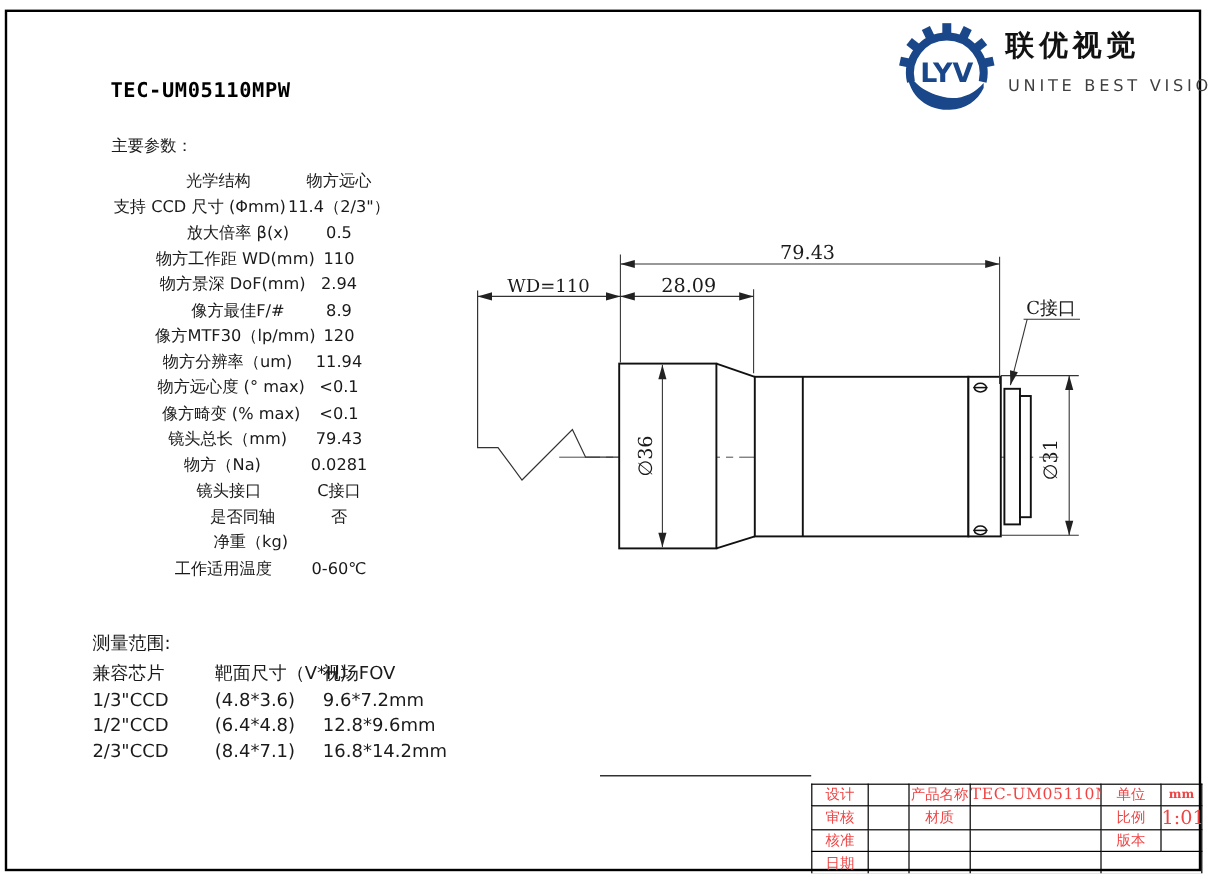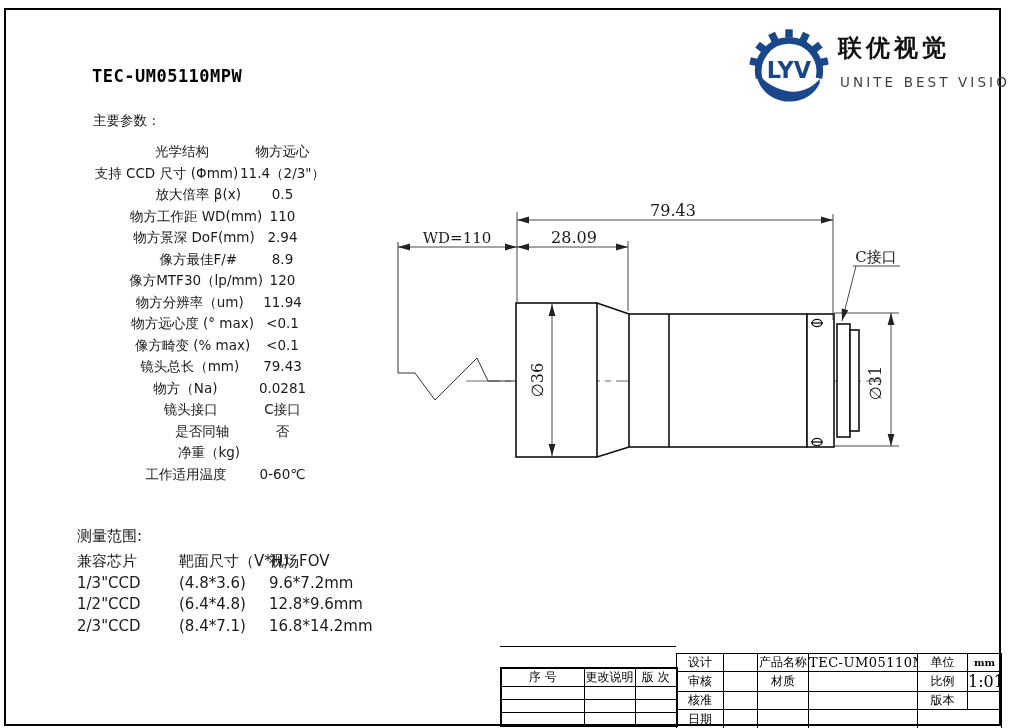--- a/index.html
+++ b/index.html
@@ -2,43 +2,43 @@
 <html><head>
 <meta charset="utf-8">
 <style>
   html,body{margin:0;padding:0;background:#fff;}
   .page{position:relative;width:1010px;height:728px;background:#fff;overflow:hidden;
         font-family:"DejaVu Sans", sans-serif;color:#1a1a1a;}
   .page-border{position:absolute;left:4px;top:8px;width:993px;height:714px;border:2px solid #000;}
   .model-title{position:absolute;left:92px;top:66px;font-family:"DejaVu Sans Mono", monospace;
         font-weight:bold;font-size:17px;letter-spacing:0.5px;color:#000;}
   
-  .logo-wrap{position:absolute;left:746px;top:24px;width:250px;height:80px;text-align:center;}
+  .logo-wrap{position:absolute;left:746px;top:14px;width:250px;height:80px;text-align:center;}
   .logo-svg{position:absolute;left:0;top:2px;}
   .logo-cn{position:absolute;left:92px;top:8px;font-size:24px;font-weight:bold;color:#111;
         letter-spacing:4px;white-space:nowrap;}
   .logo-en{position:absolute;left:94px;top:50px;font-size:13.5px;color:#3f3f3f;
         letter-spacing:3.1px;white-space:nowrap;}
   
   .params{position:absolute;left:93px;top:112px;font-size:13.5px;}
-  .params .sec-title{height:29px;line-height:20px;font-family:Liberation Mono, monospace;}
+  .params .sec-title{height:29px;line-height:20px;}
   .prow{height:21.5px;line-height:21.5px;white-space:nowrap;text-align:center;}
   .plabel{display:inline-block;width:147px;}
   
   .measure{position:absolute;left:77px;top:527px;font-size:15px;}
   .measure .sec-title{height:24px;line-height:18px;}
   .mrow{height:21.7px;line-height:21.7px;white-space:nowrap;}
   .mc1{display:inline-block;width:102px;}
   .mc2{display:inline-block;width:90px;}
   
   .drawing{position:absolute;left:385px;top:190px;}
   .drawing text{font-family:"DejaVu Serif", serif;fill:#1a1a1a;}
   
   .tbl{position:absolute;border-collapse:collapse;table-layout:fixed;
-       font-size:12px;color:#000000;}
+       font-size:12px;color:#ef4444;}
   .tbl td{border:1px solid #000;padding:0;text-align:center;vertical-align:middle;
        overflow:hidden;white-space:nowrap;}
   .rev-tbl{left:500px;top:667px;width:176px;height:59px;border:2px solid #000;}
   .main-tbl{left:676px;top:653px;width:325px;height:73px;}
   .cell-pn{font-family:"DejaVu Serif", serif;font-size:13px;letter-spacing:0.5px;}
   .cell-sm{font-family:"DejaVu Serif", serif;font-size:10px;font-weight:bold;}
   .cell-num{font-family:"DejaVu Serif", serif;font-size:16px;}
   .topline{position:absolute;left:500px;top:646px;width:176px;height:0;border-top:1px solid #000;}
 </style>
 </head>
@@ -149,49 +149,20 @@
     <text x="288" y="26" text-anchor="middle" font-size="16">79.43</text>
     <text x="189" y="53" text-anchor="middle" font-size="16">28.09</text>
     <text x="72" y="53" text-anchor="middle" font-size="15">WD=110</text>
     <text x="158" y="190" text-anchor="middle" font-size="16" transform="rotate(-90 158 190)">∅36</text>
     <text x="496" y="193" text-anchor="middle" font-size="16" transform="rotate(-90 496 193)">∅31</text>
     <text x="491" y="72" text-anchor="middle" font-size="15">C接口</text>
   </svg>
 
   <div class="topline"></div>
 
-  <table class="tbl rev-tbl">
-    <colgroup>
-        <col style="width:83px">
-        <col style="width:51px">
-        <col style="width:42px">
-      </colgroup>
-    <tbody>
-        <tr style="height:18px">
-      <td>序  号</td>
-      <td>更改说明</td>
-      <td>版  次</td>
-    </tr>
-    <tr style="height:13px">
-          <td></td>
-          <td></td>
-          <td></td>
-        </tr>
-    <tr style="height:13px">
-          <td></td>
-          <td></td>
-          <td></td>
-        </tr>
-    <tr style="height:13px">
-          <td></td>
-          <td></td>
-          <td></td>
-        </tr>
-  </tbody>
-    </table>
 
   <table class="tbl main-tbl">
     <colgroup>
       <col style="width:47px">
         <col style="width:34px">
         <col style="width:51px">
       <col style="width:109px">
         <col style="width:50px">
         <col style="width:34px">
     </colgroup>

